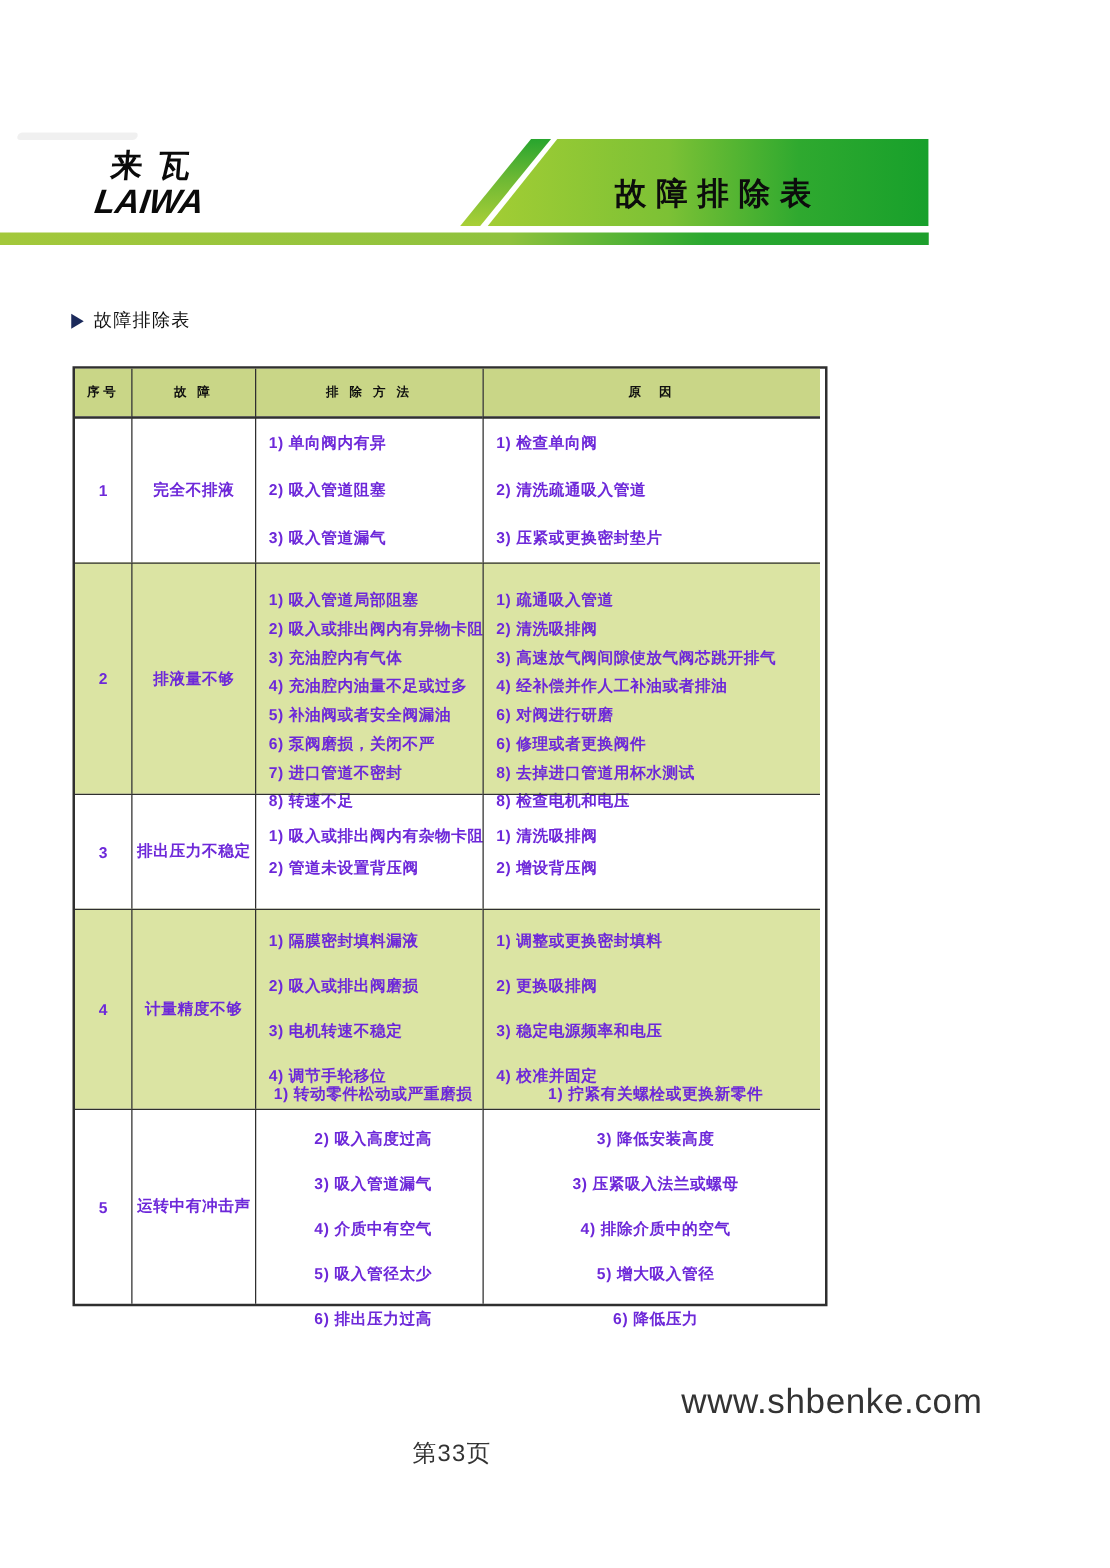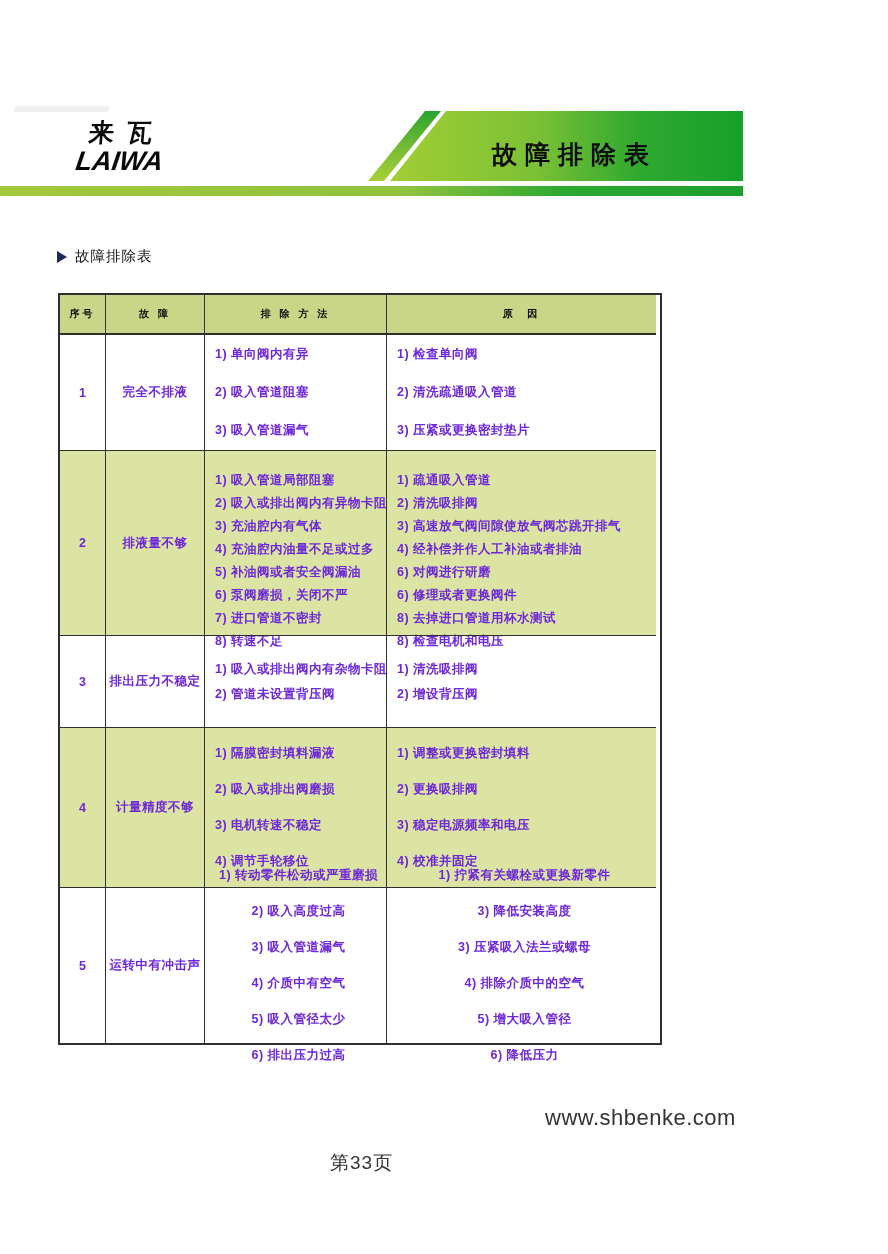--- a/index.html
+++ b/index.html
@@ -50,21 +50,21 @@
   .numcell{font-weight:bold;}
   .faultcell{font-weight:bold;letter-spacing:0.5px;}
   .list{flex-direction:column;align-items:flex-start;justify-content:center;
         padding-left:10px;padding-right:4px;width:100%;height:100%;}
   .list .line{font-weight:bold;letter-spacing:0.5px;white-space:nowrap;font-size:12.5px;}
   .r1 .list{gap:21px;} .r2 .list{gap:6px;margin-top:36px;} .r3 .list{gap:8px;}
   .r4 .list{gap:19px;} .r5 .list{gap:19px;align-items:center;}
 
   
   #page-num{position:absolute;left:330px;top:1150px;font-size:19px;color:#333;letter-spacing:1px;}
-  #website{position:absolute;left:545px;top:1105px;font-size:22px;color:#333;letter-spacing:0.5px;}
+  #website{position:absolute;left:545px;top:1105px;font-size:28px;color:#333;letter-spacing:0.5px;}
 </style>
 </head>
 <body>
 
 <div id="page">
 
   <div class="smudge"></div>
 
   <div id="logo">
     <div class="cn">来瓦</div>

